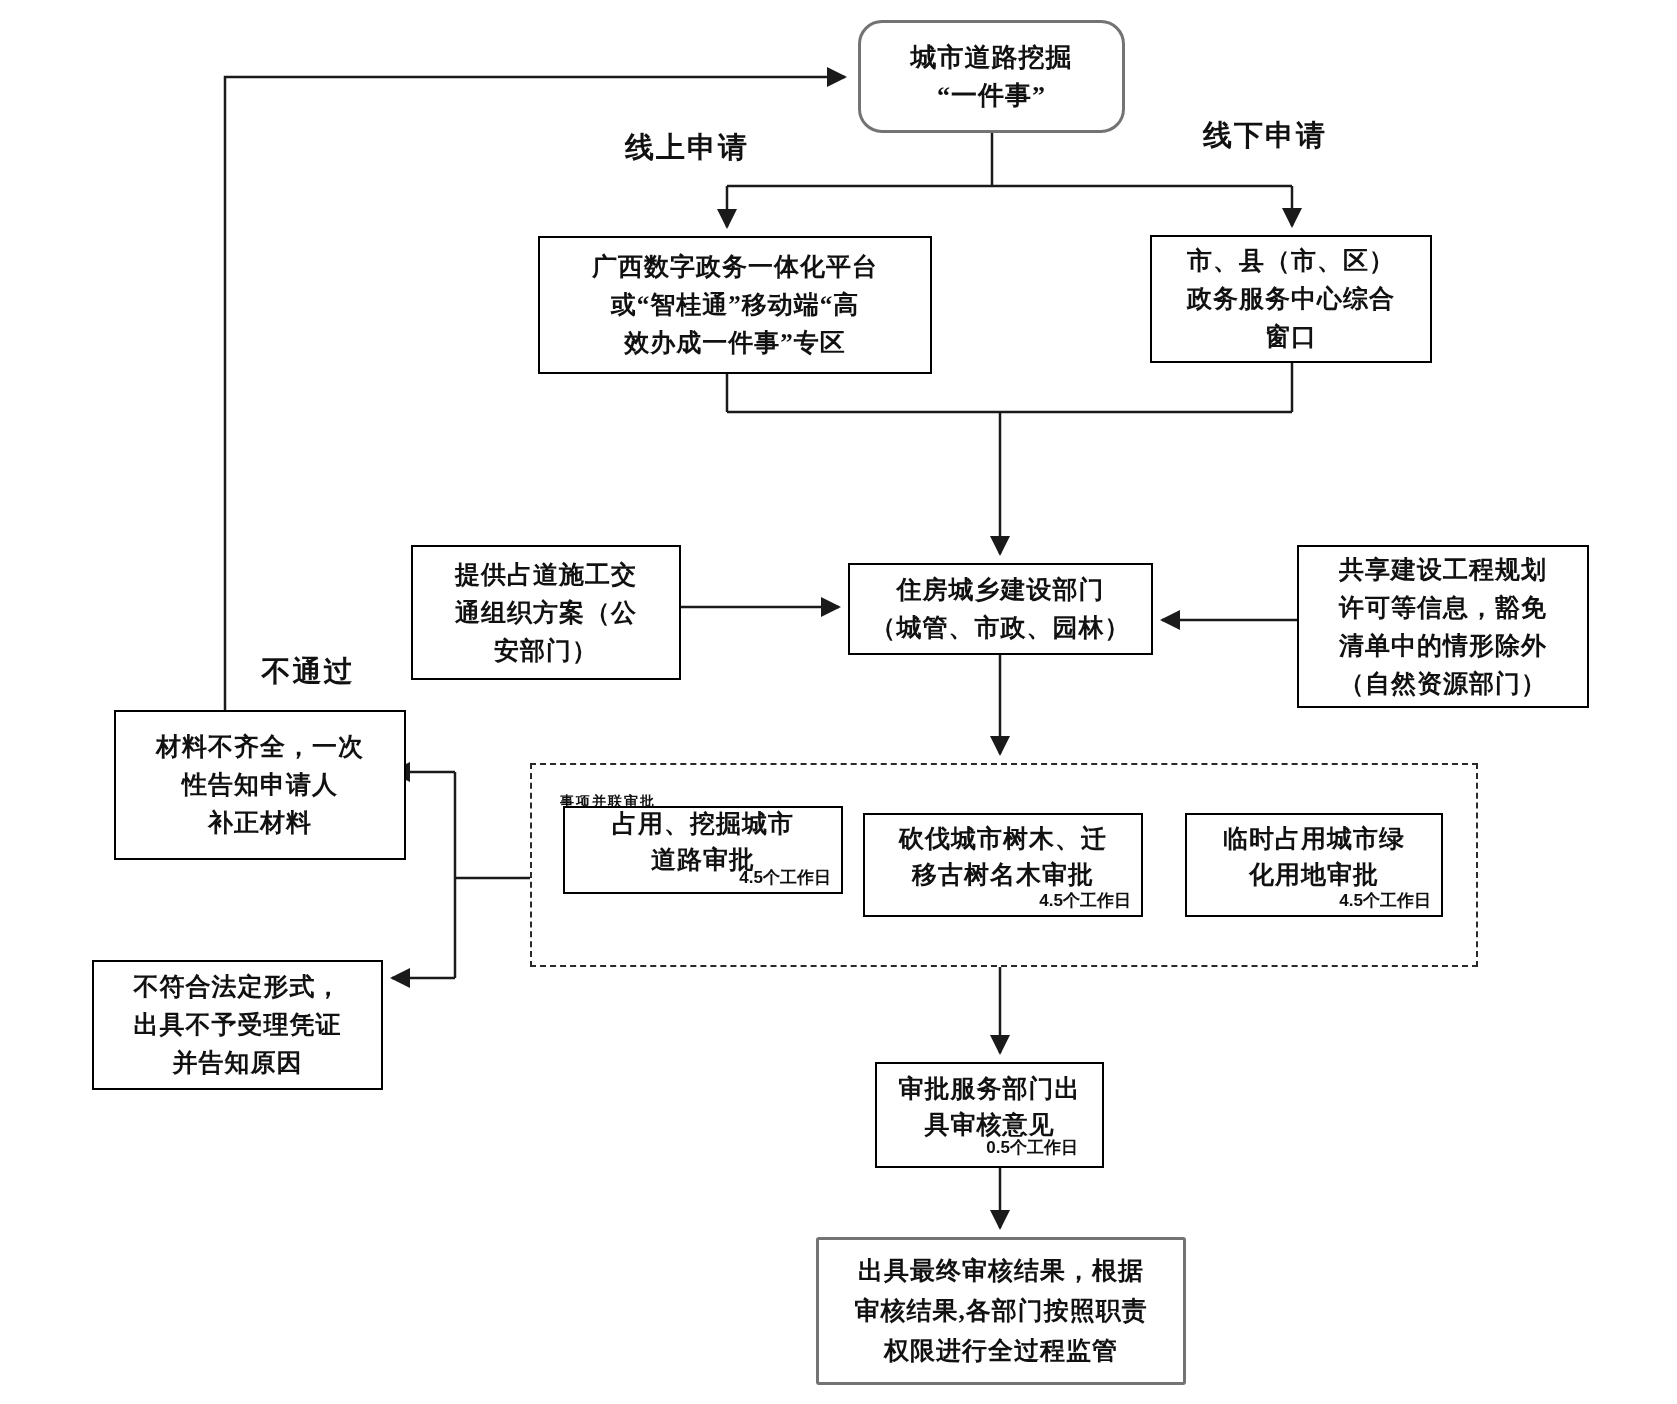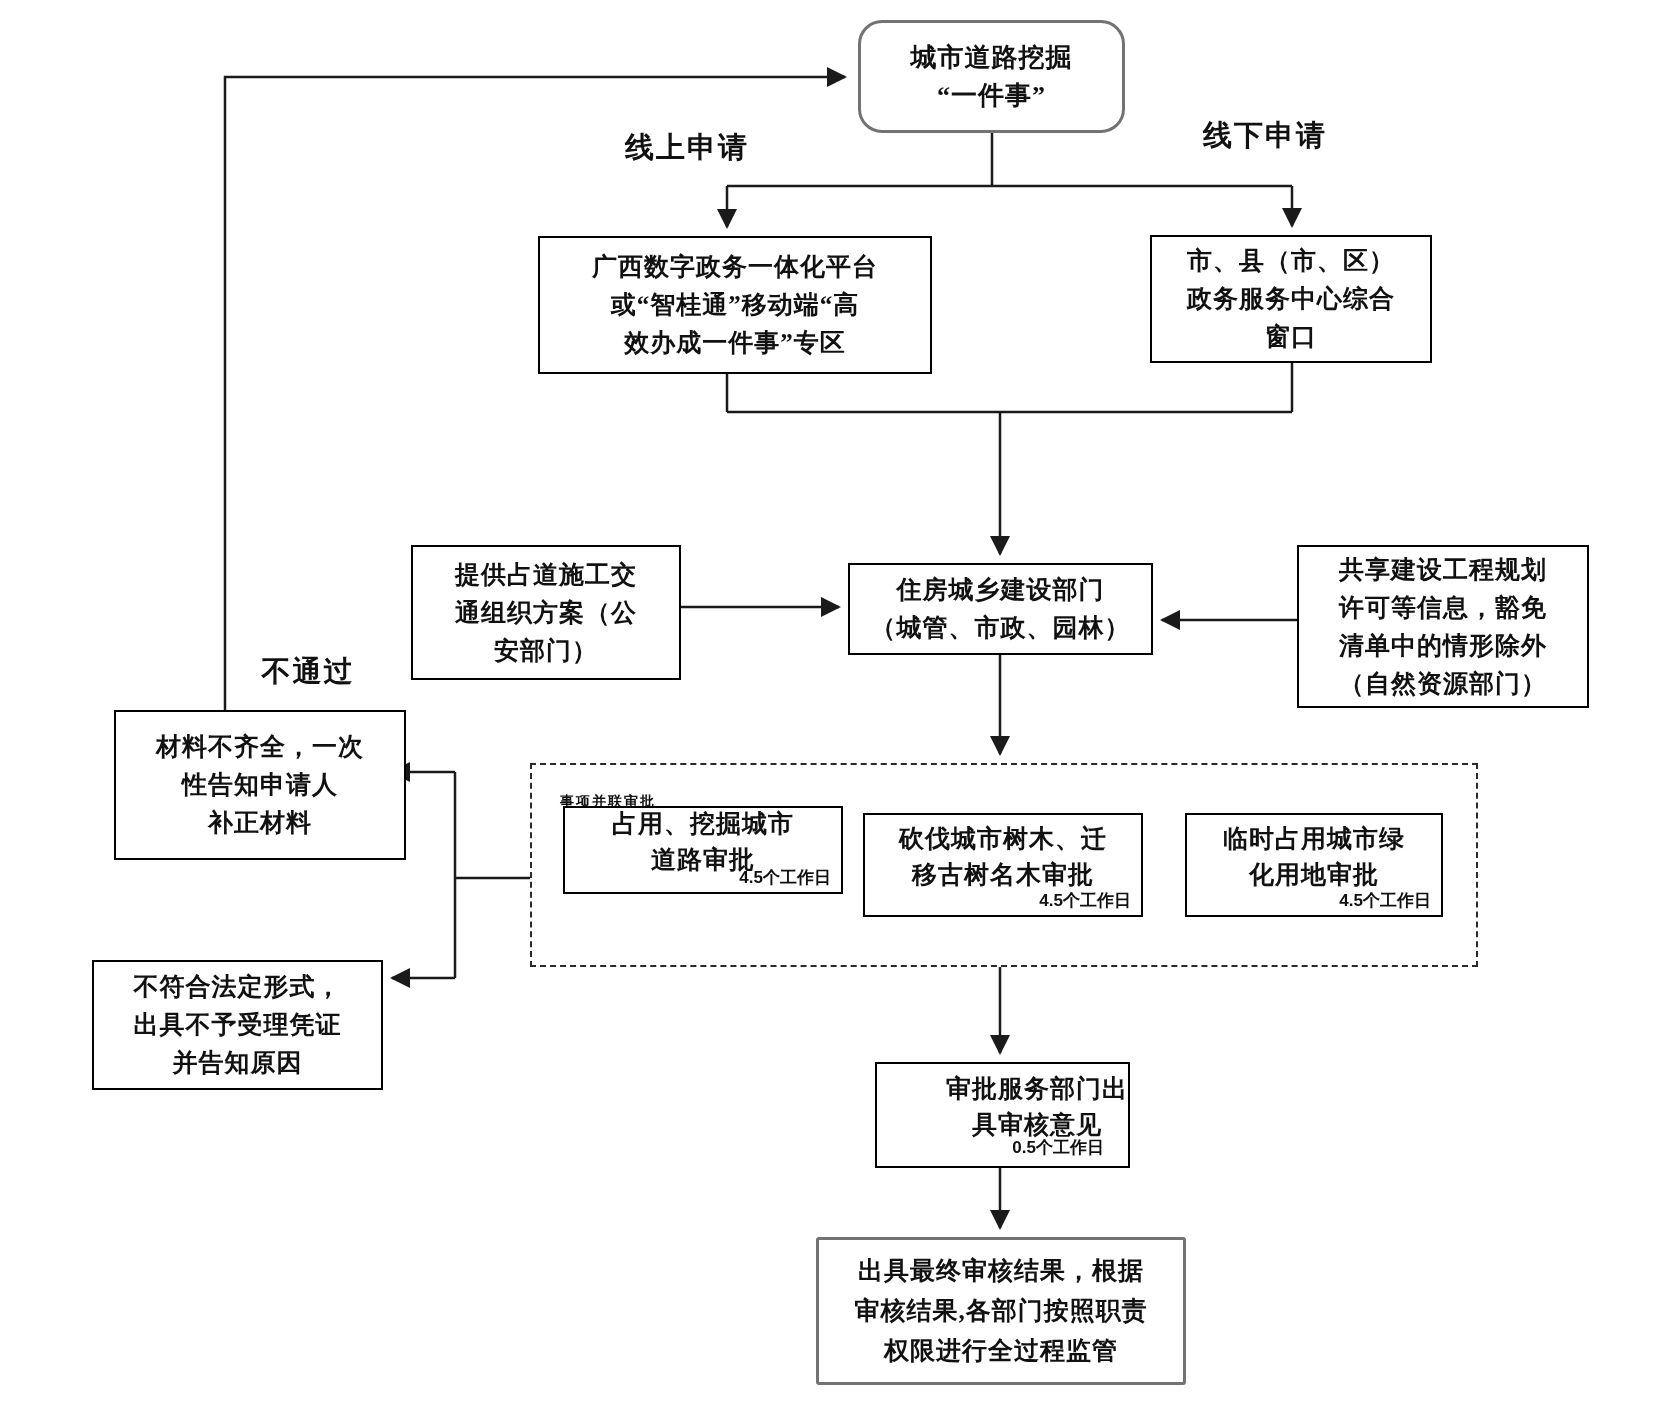--- a/index.html
+++ b/index.html
@@ -168,21 +168,21 @@
 移古树名木审批</span>
     <span class="duration" style="right:10px;bottom:3px;">4.5个工作日</span>
   </div>
 
   <div class="node" style="left:1185px;top:813px;width:258px;height:104px;">
     <span class="node-text pad-bottom" style="line-height:36px;">临时占用城市绿
 化用地审批</span>
     <span class="duration" style="right:10px;bottom:3px;">4.5个工作日</span>
   </div>
 
-  <div class="node" style="left:875px;top:1062px;width:255px;height:106px;justify-content:flex-end;">
+  <div class="node" style="left:875px;top:1062px;width:229px;height:106px;">
     <span class="node-text pad-bottom" style="line-height:36px;">审批服务部门出
 具审核意见</span>
     <span class="duration" style="right:24px;bottom:7px;">0.5个工作日</span>
   </div>
 
   <div class="node rounded" style="left:816px;top:1237px;width:370px;height:148px;border-radius:3px;">
     <span class="node-text" style="line-height:40px;">出具最终审核结果，根据
 审核结果,各部门按照职责
 权限进行全过程监管</span>
   </div>

